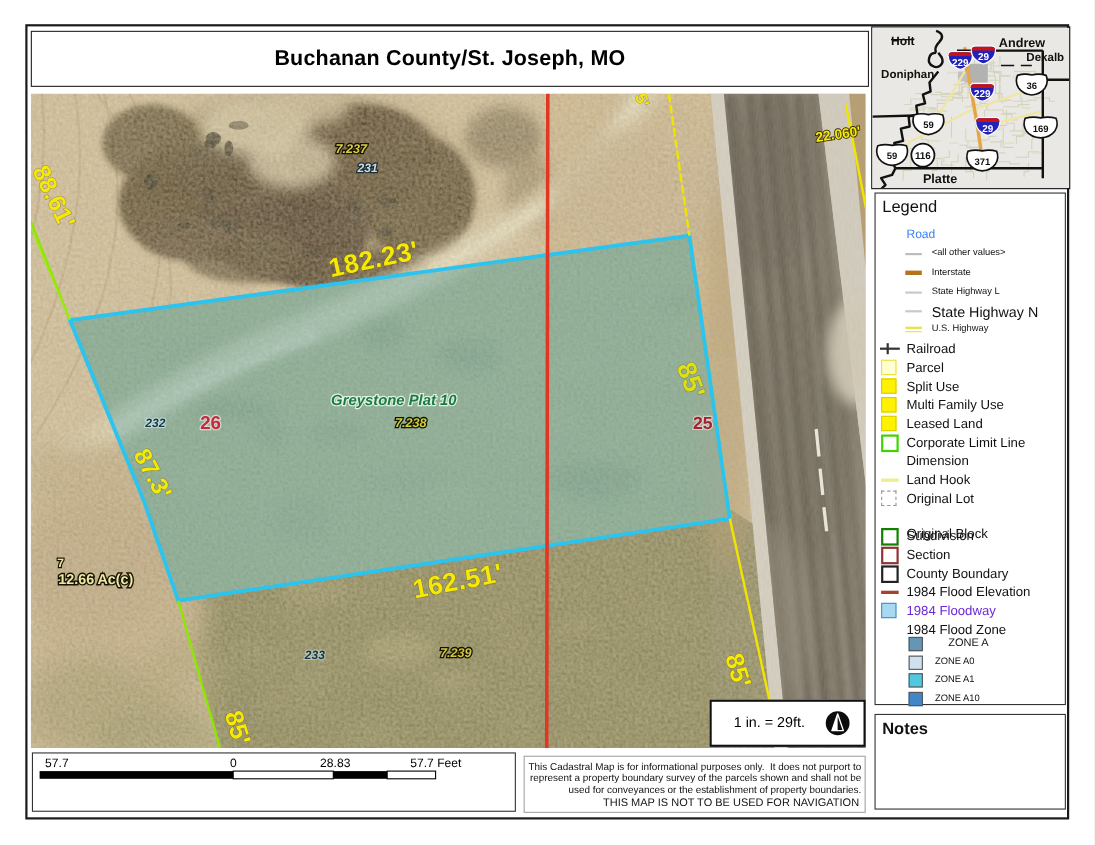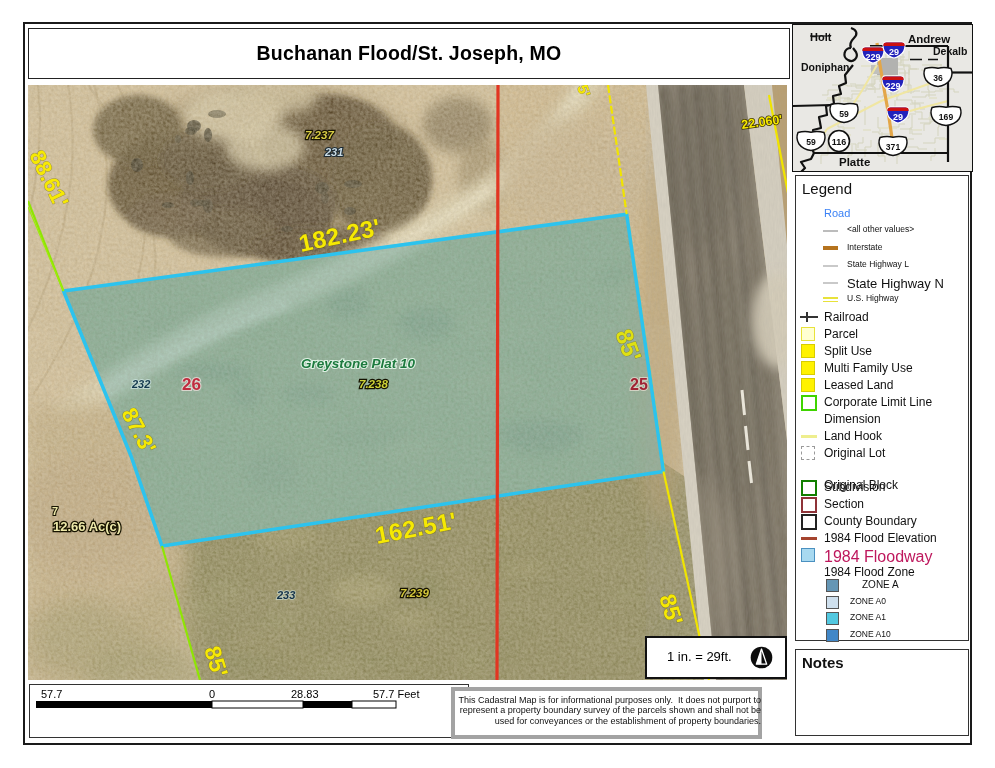--- a/index.html
+++ b/index.html
@@ -5,21 +5,21 @@
 #page{position:relative;width:995px;height:768px;background:#ffffff;overflow:hidden;font-family:"Liberation Sans",sans-serif;}
 .abs{position:absolute;}
 </style></head>
 <body>
 <div id="page">
 
 <div class="abs" style="left:23px;top:22px;width:949px;height:723px;border:2px solid #1a1a1a;box-sizing:border-box"></div>
 
 <div class="abs" style="left:28px;top:28px;width:762px;height:51px;border:1px solid #222;box-sizing:border-box;background:#fff;display:flex;align-items:center;justify-content:center">
 
-<div style="font-size:19.5px;font-weight:bold;color:#000;letter-spacing:0.2px">Buchanan Flood/St. Joseph, MO</div>
+<div style="font-size:19.5px;font-weight:bold;color:#000;letter-spacing:0.2px">Buchanan County/St. Joseph, MO</div>
 </div>
 
 <div class="abs" style="left:28px;top:85px;width:759px;height:595px;overflow:hidden"><svg width="759" height="595" viewBox="0 0 759 595" xmlns="http://www.w3.org/2000/svg">
         <defs>
           <filter id="b3" x="-40%" y="-40%" width="180%" height="180%">
             <feGaussianBlur stdDeviation="3"></feGaussianBlur>
           </filter>
           <filter id="b6" x="-40%" y="-40%" width="180%" height="180%">
             <feGaussianBlur stdDeviation="6"></feGaussianBlur>
           </filter>
@@ -255,23 +255,24 @@
 <div style="position:absolute;left:343px;top:3px;font-size:11px;color:#000">57.7 Feet</div>
 
 <svg style="position:absolute;left:5px;top:15px" width="370" height="10" viewBox="0 0 370 10">
 <rect x="1" y="1" width="176" height="7" fill="#000"></rect>
 <rect x="177" y="1" width="91" height="7" fill="#fff" stroke="#000" stroke-width="1"></rect>
 <rect x="268" y="1" width="49" height="7" fill="#000"></rect>
 <rect x="317" y="1" width="44" height="7" fill="#fff" stroke="#000" stroke-width="1"></rect>
 </svg>
 </div>
 
-<div class="abs" style="left:451px;top:687px;width:311px;height:52px;border:4px solid #a3a3a3;box-sizing:border-box;background:#fff">
+<div class="abs" style="left:476px;top:687px;width:311px;height:52px;border:1px solid #a3a3a3;box-sizing:border-box;background:#fff">
 
 <div style="position:absolute;left:0px;top:3.5px;width:306px;font-size:9px;line-height:10.8px;color:#111;text-align:right;white-space:nowrap">This Cadastral Map is for informational purposes only.&nbsp; It does not purport to<br>represent a property boundary survey of the parcels shown and shall not be<br>used for conveyances or the establishment of property boundaries.</div>
+<div style="position:absolute;left:0;top:37px;width:304px;font-size:10px;color:#111;text-align:right;white-space:nowrap">THIS MAP IS NOT TO BE USED FOR NAVIGATION</div>
 </div>
 
 <div class="abs" style="left:792px;top:24px;width:179px;height:146px;border:1.5px solid #111;box-sizing:content-box;overflow:hidden"><svg width="179" height="146" viewBox="0 0 179 146" xmlns="http://www.w3.org/2000/svg">
         <rect x="0" y="0" width="179" height="146" fill="#e9e8e4"></rect>
         <g stroke="#d3d3bc" stroke-width="1" fill="none" opacity="0.95">
           <path d="M111,39 v6 h1 v6"></path>
           <path d="M33,75 h10 v-5 h5"></path>
           <path d="M79,107 h7 v2 h12"></path>
           <path d="M98,64 v5 h6 v6"></path>
           <path d="M89,36 h14 v-4 h9"></path>
@@ -520,21 +521,21 @@
       <div style="position:absolute;left:2px;top:337px;height:16px;width:170px">
         <div style="position:absolute;left:3px;top:1px;width:12px;height:12px;background:#ffffff;border:2px solid #222222"></div>
         <div style="position:absolute;left:26px;top:1px;font-size:12px;color:#111;white-space:nowrap">County Boundary</div>
       </div>
       <div style="position:absolute;left:2px;top:354px;height:16px;width:170px">
         <div style="position:absolute;left:3px;top:7px;width:16px;height:2.5px;background:#a5442e"></div>
         <div style="position:absolute;left:26px;top:1px;font-size:12px;color:#111;white-space:nowrap">1984 Flood Elevation</div>
       </div>
       <div style="position:absolute;left:2px;top:371px;height:16px;width:170px">
         <div style="position:absolute;left:3px;top:1px;width:12px;height:12px;background:#a8d9f0;border:1.5px solid #4a90c0"></div>
-        <div style="position:absolute;left:26px;top:1px;font-size:16px;color:#be185d;white-space:nowrap">1984 Floodway</div>
+        <div style="position:absolute;left:26px;top:1px;font-size:12px;color:#6d28d9;white-space:nowrap">1984 Floodway</div>
       </div>
       <div style="position:absolute;left:2px;top:388px;height:16px;width:170px">
         <div style="position:absolute;left:26px;top:1px;font-size:12px;color:#111;white-space:nowrap">1984 Flood Zone</div>
       </div>
       <div style="position:absolute;left:2px;top:402px;height:16px;width:170px">
         <div style="position:absolute;left:28px;top:1px;width:11px;height:11px;background:#6596b5;border:1px solid #555"></div>
         <div style="position:absolute;left:64px;top:1px;font-size:10px;color:#111;white-space:nowrap">ZONE A</div>
       </div>
       <div style="position:absolute;left:2px;top:418.6px;height:16px;width:170px">
         <div style="position:absolute;left:28px;top:1px;width:11px;height:11px;background:#cfe0ee;border:1px solid #555"></div>

